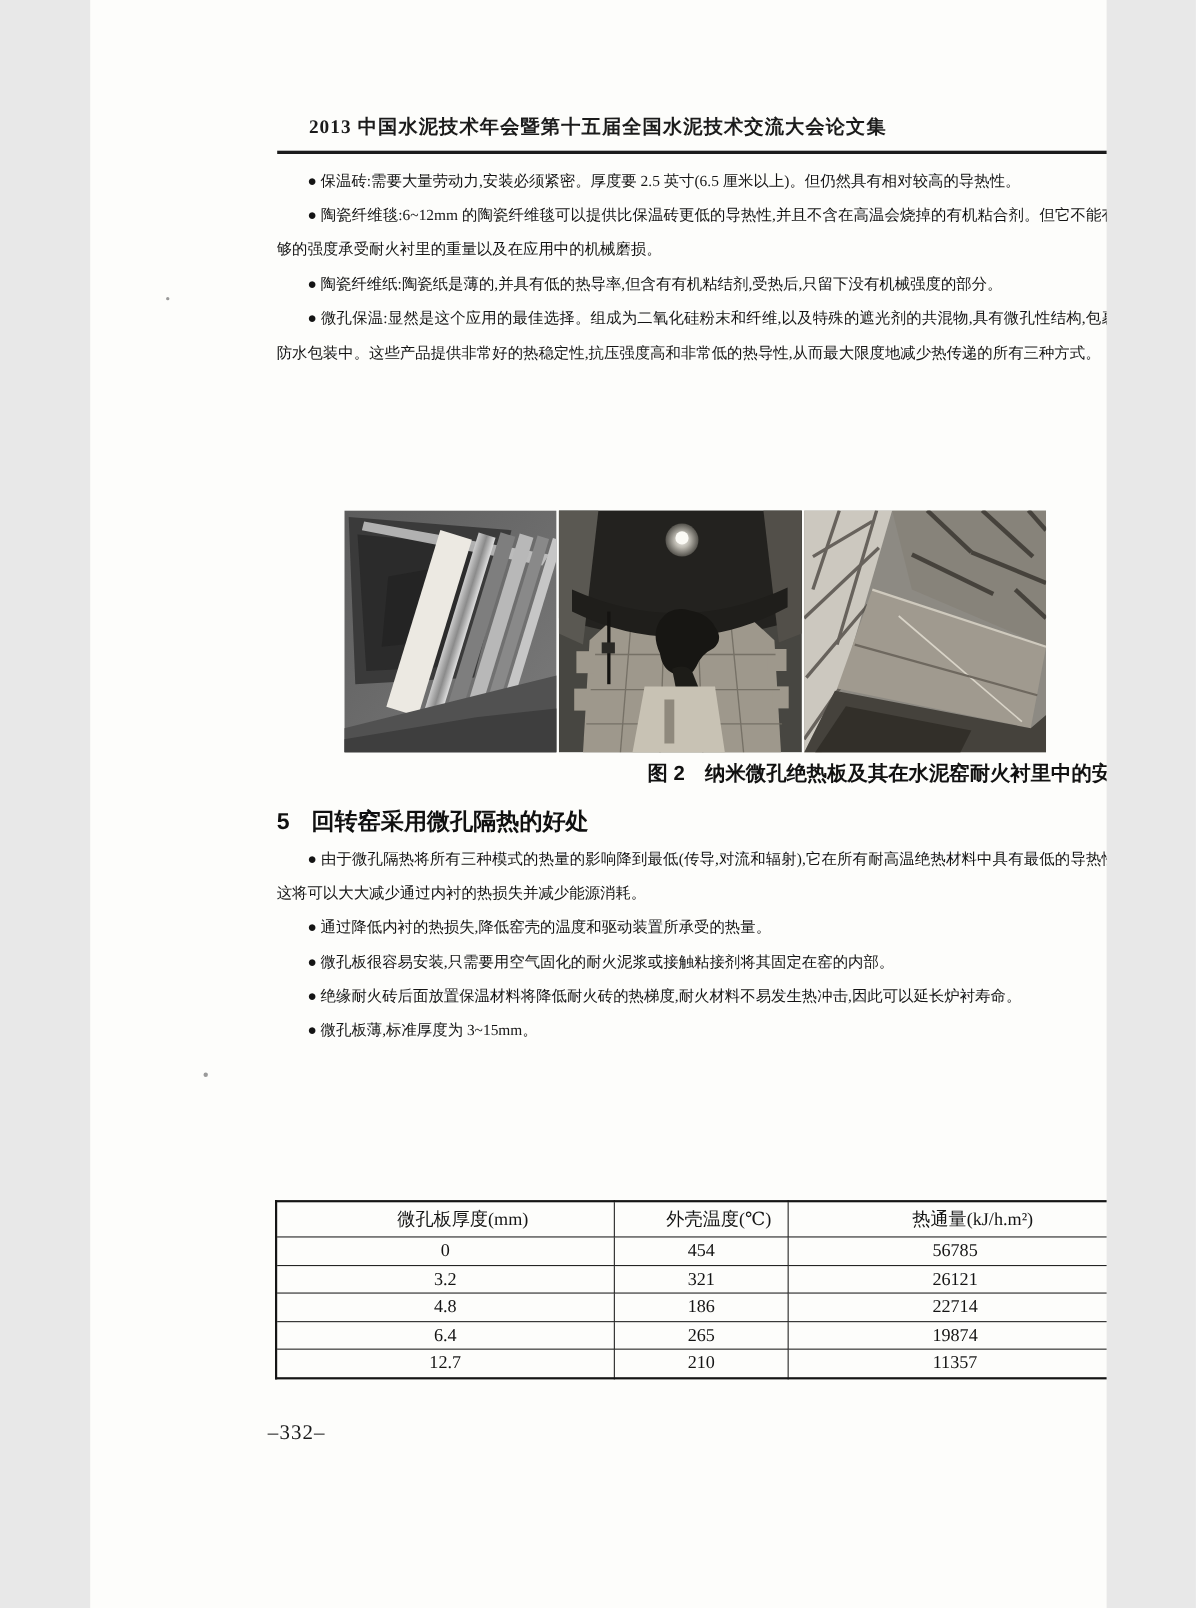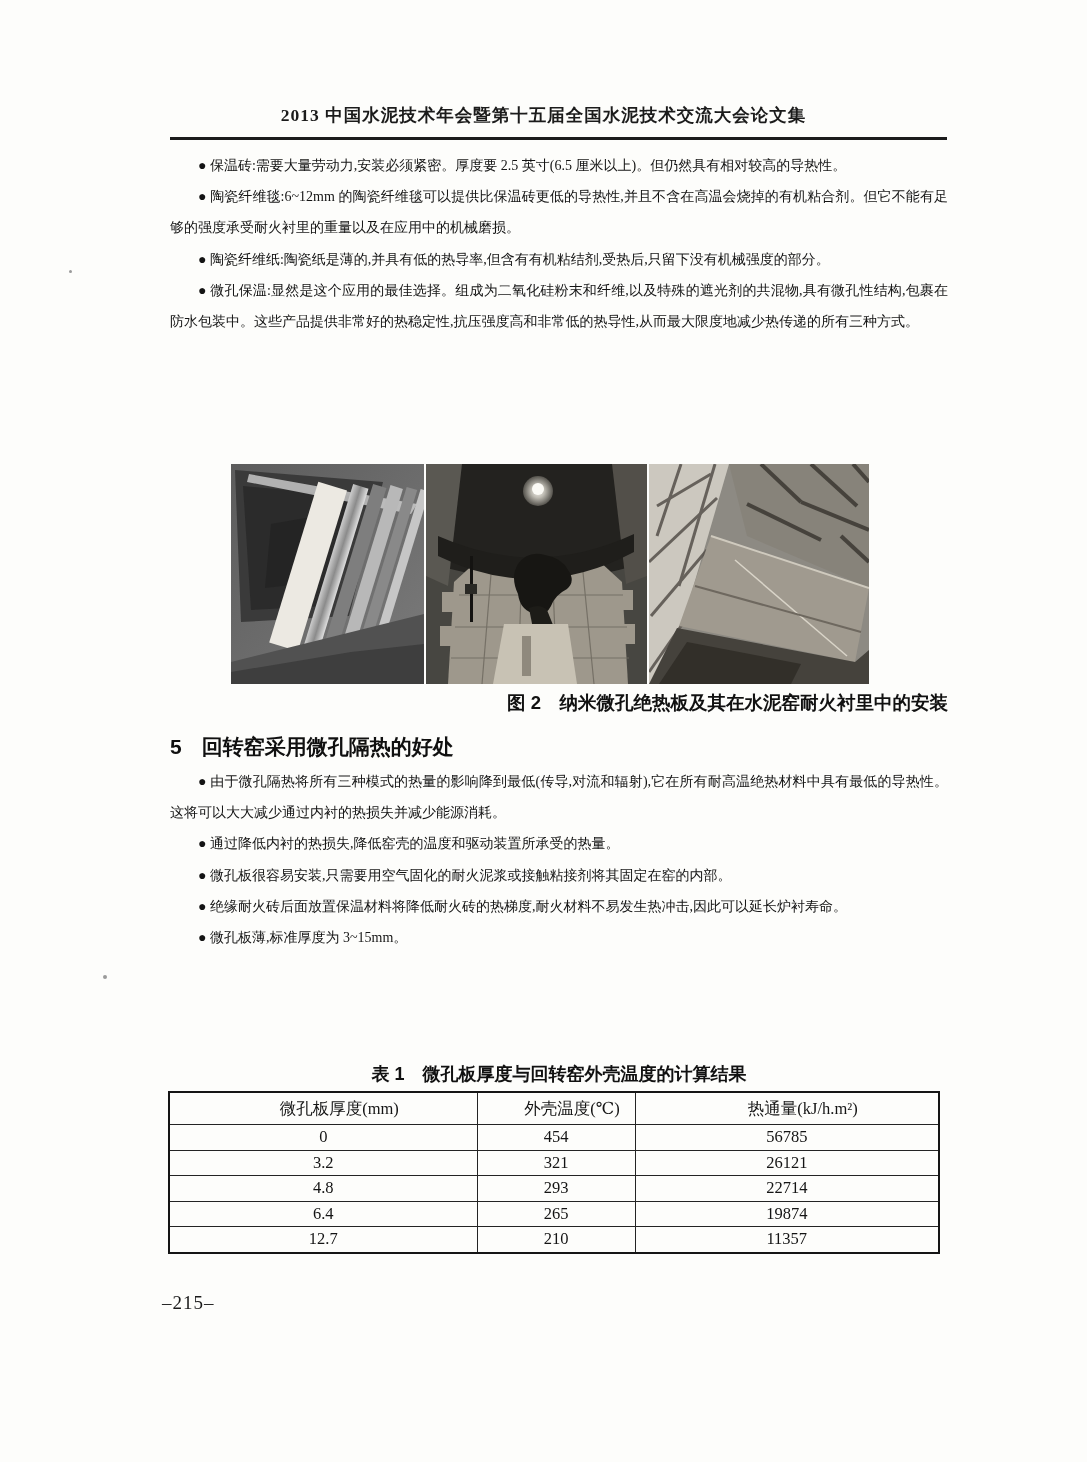--- a/index.html
+++ b/index.html
@@ -1,18 +1,18 @@
 <!DOCTYPE html>
 <html><head>
 <meta charset="utf-8">
 <style>
   html,body { margin:0; padding:0; background:#e8e8e8; }
   .page {
     position:relative;
-    width:1087px; height:1462px;
+    width:924px; height:1462px;
     margin:0 auto;
     background:#fdfdfb;
     font-family:"Liberation Serif","DejaVu Serif",serif;
     color:#161616;
     overflow:hidden;
   }
   .header-title {
     position:absolute; top:103px; left:0; width:100%;
     text-align:center;
     font-size:17.5px; font-weight:600; letter-spacing:1px;
@@ -203,21 +203,20 @@
   </h2>
 
   <div class="textcol benefits">
     <p class="body">● 由于微孔隔热将所有三种模式的热量的影响降到最低(传导,对流和辐射),它在所有耐高温绝热材料中具有最低的导热性。这将可以大大减少通过内衬的热损失并减少能源消耗。</p>
     <p class="body">● 通过降低内衬的热损失,降低窑壳的温度和驱动装置所承受的热量。</p>
     <p class="body">● 微孔板很容易安装,只需要用空气固化的耐火泥浆或接触粘接剂将其固定在窑的内部。</p>
     <p class="body">● 绝缘耐火砖后面放置保温材料将降低耐火砖的热梯度,耐火材料不易发生热冲击,因此可以延长炉衬寿命。</p>
     <p class="body">● 微孔板薄,标准厚度为 3~15mm。</p>
   </div>
 
-  <div class="table-title">表 1　微孔板厚度与回转窑外壳温度的计算结果</div>
 
   <table class="results">
     <colgroup>
       <col class="col1">
         <col class="col2">
         <col class="col3">
     </colgroup>
     <thead>
       <tr>
         <th>微孔板厚度(mm)</th>
@@ -231,34 +230,34 @@
         <td>454</td>
         <td>56785</td>
       </tr>
       <tr>
         <td>3.2</td>
         <td>321</td>
         <td>26121</td>
       </tr>
       <tr>
         <td>4.8</td>
-        <td>293</td>
+        <td>186</td>
         <td>22714</td>
       </tr>
       <tr>
         <td>6.4</td>
         <td>265</td>
         <td>19874</td>
       </tr>
       <tr>
         <td>12.7</td>
         <td>210</td>
         <td>11357</td>
       </tr>
     </tbody>
   </table>
 
-  <div class="page-number">–215–</div>
+  <div class="page-number">–332–</div>
 
   <div class="speck speck-a"></div>
   <div class="speck speck-b"></div>
 
 </div>
 
 </body></html>

